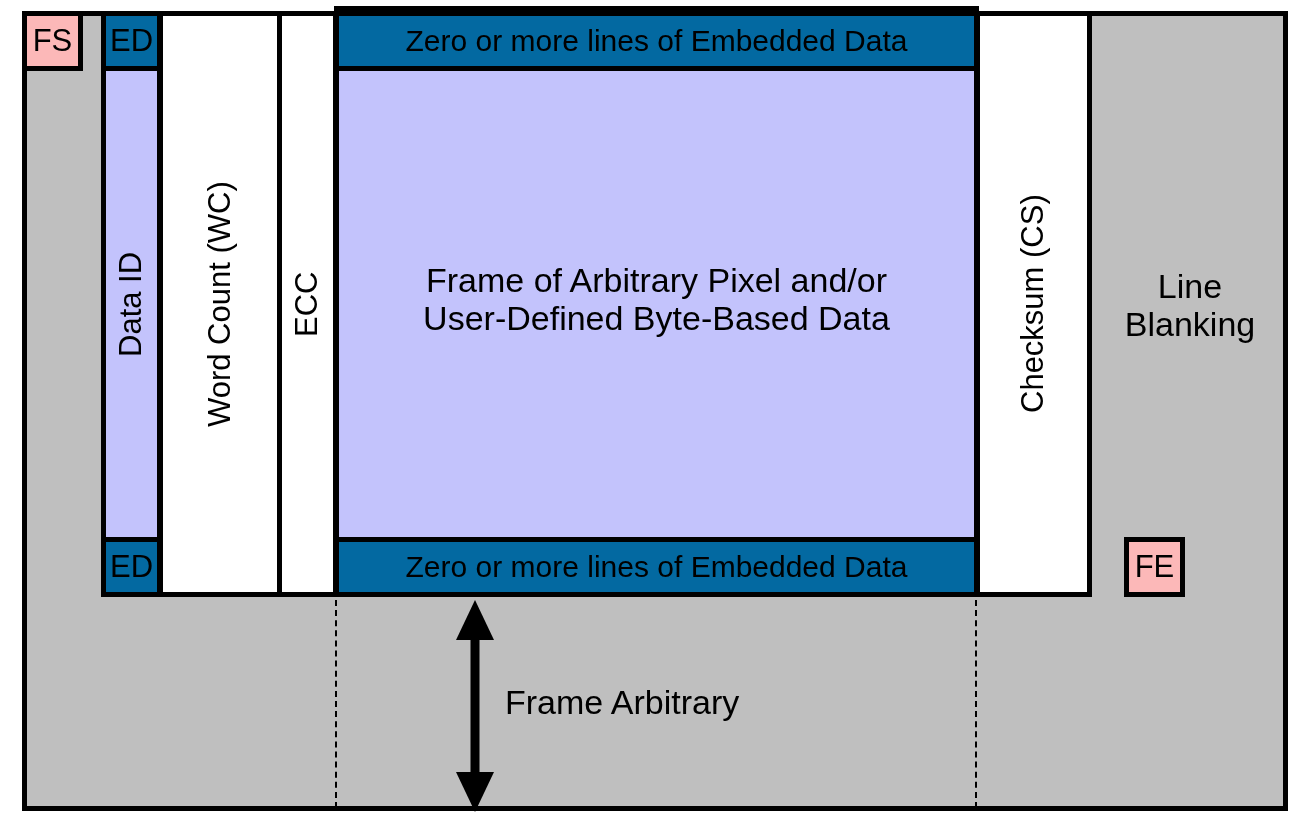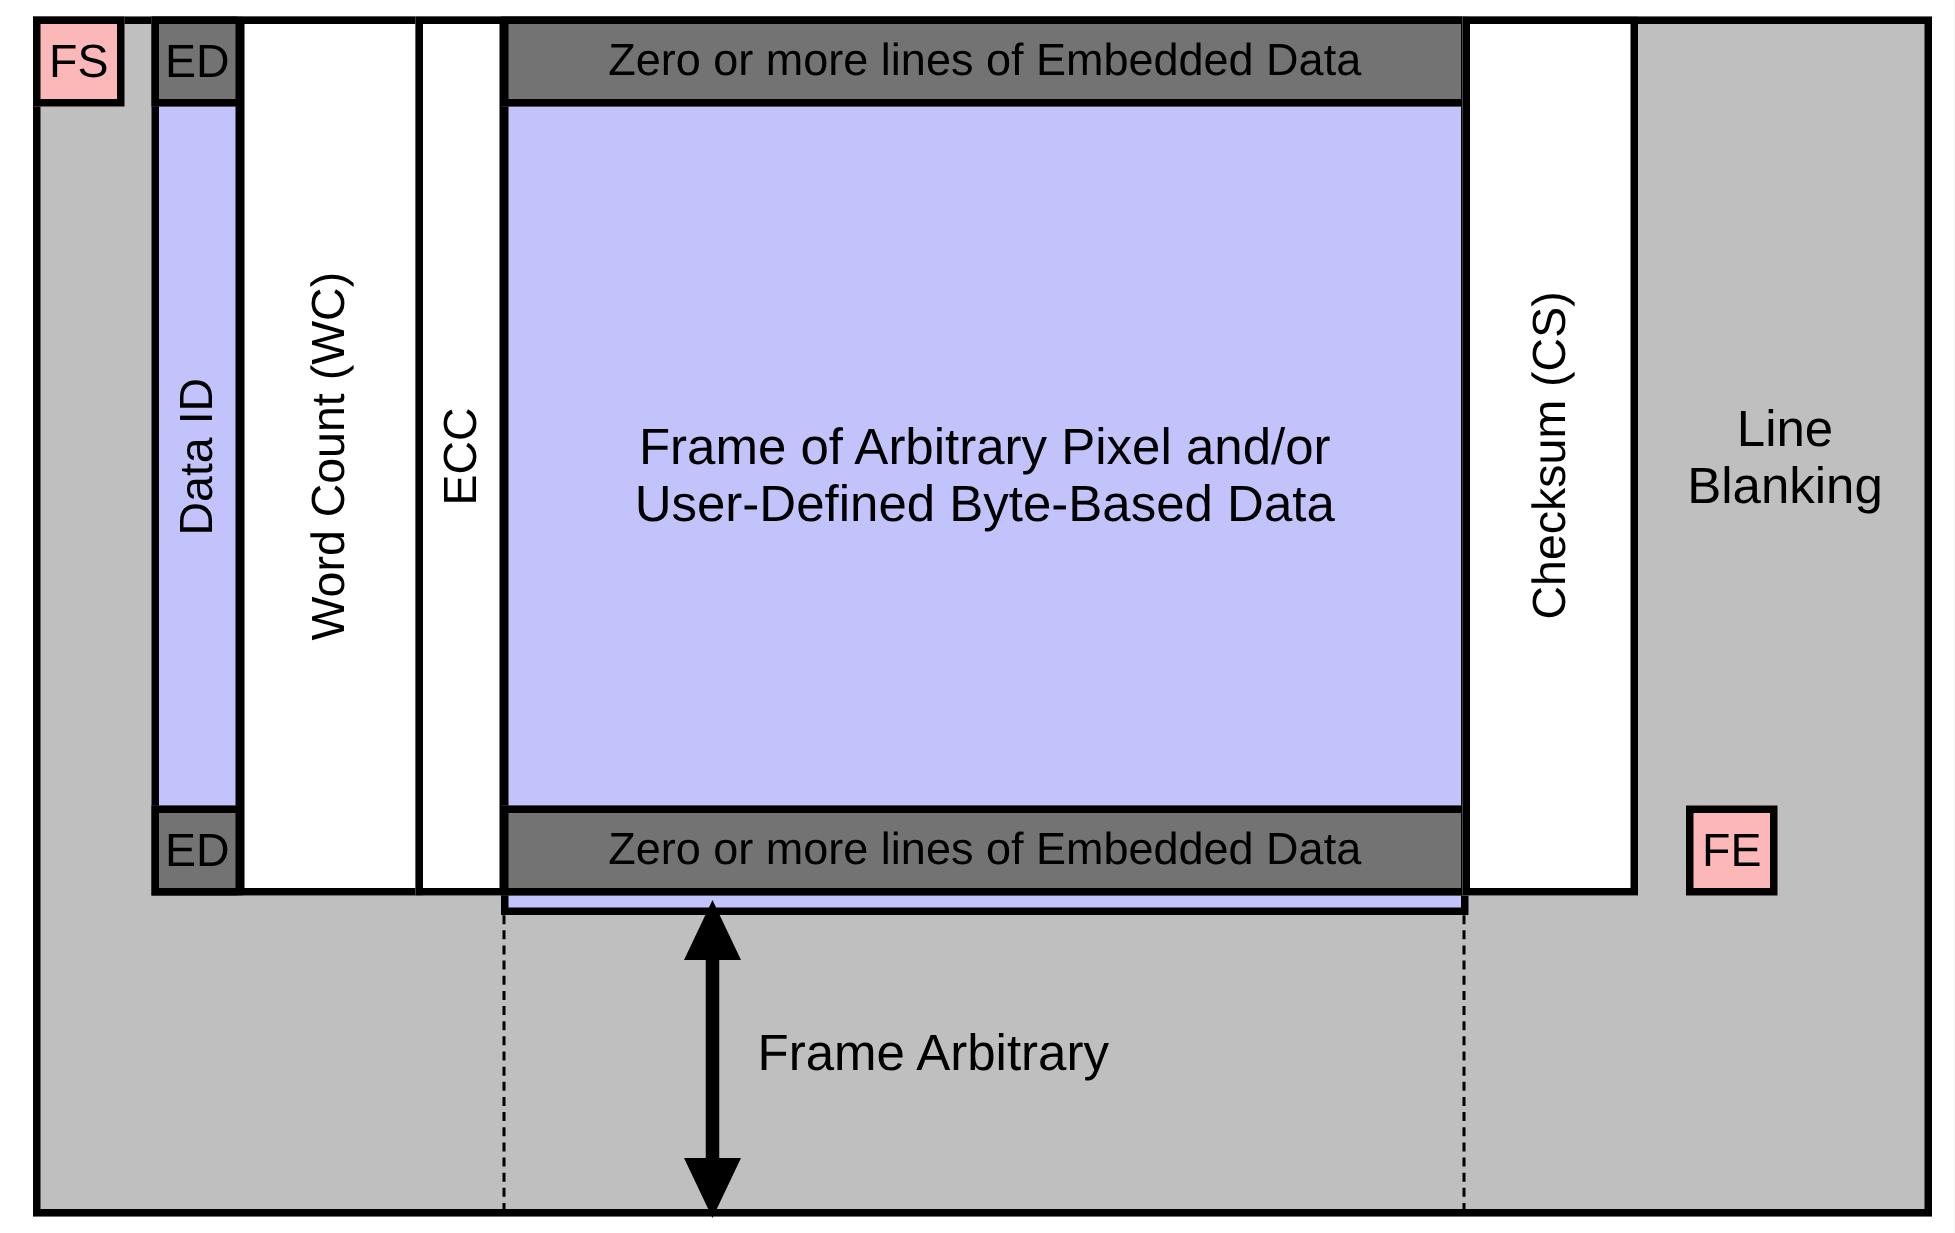--- a/index.html
+++ b/index.html
@@ -43,21 +43,21 @@
     color: #000000;
     line-height: 1.12;
     text-align: center;
     white-space: pre-line;
   }
 
   .bordered {
     border: 5px solid #000000;
   }
 
-  .fill-green  { background: #737373; }
+  .fill-green  { background: #0369a1; }
   .fill-purple { background: #c3c3fc; }
   .fill-pink   { background: #fcb8b8; }
   .fill-white  { background: #ffffff; }
 
   
   .vert {
     writing-mode: vertical-rl;
     transform: rotate(180deg);
   }
 
@@ -104,21 +104,21 @@
   </div>
 
   <div class="cell bordered fill-white t-label vert" style="left:158px; top:11px; width:124px; height:586px;">
     <span>Word Count (WC)</span>
   </div>
 
   <div class="cell bordered fill-white t-label vert" style="left:277px; top:11px; width:61px; height:586px;">
     <span>ECC</span>
   </div>
 
-  <div class="cell bordered fill-purple t-big" style="left:334px; top:24px; width:645px; height:586px;">
+  <div class="cell bordered fill-purple t-big" style="left:334px; top:6px; width:645px; height:586px;">
     <span>Frame of Arbitrary Pixel and/or
 User-Defined Byte-Based Data</span>
   </div>
 
   <div class="cell bordered fill-green t-med" style="left:334px; top:11px; width:645px; height:60px;">
     <span>Zero or more lines of Embedded Data</span>
   </div>
 
   <div class="cell bordered fill-green t-med" style="left:334px; top:537px; width:645px; height:60px;">
     <span>Zero or more lines of Embedded Data</span>

